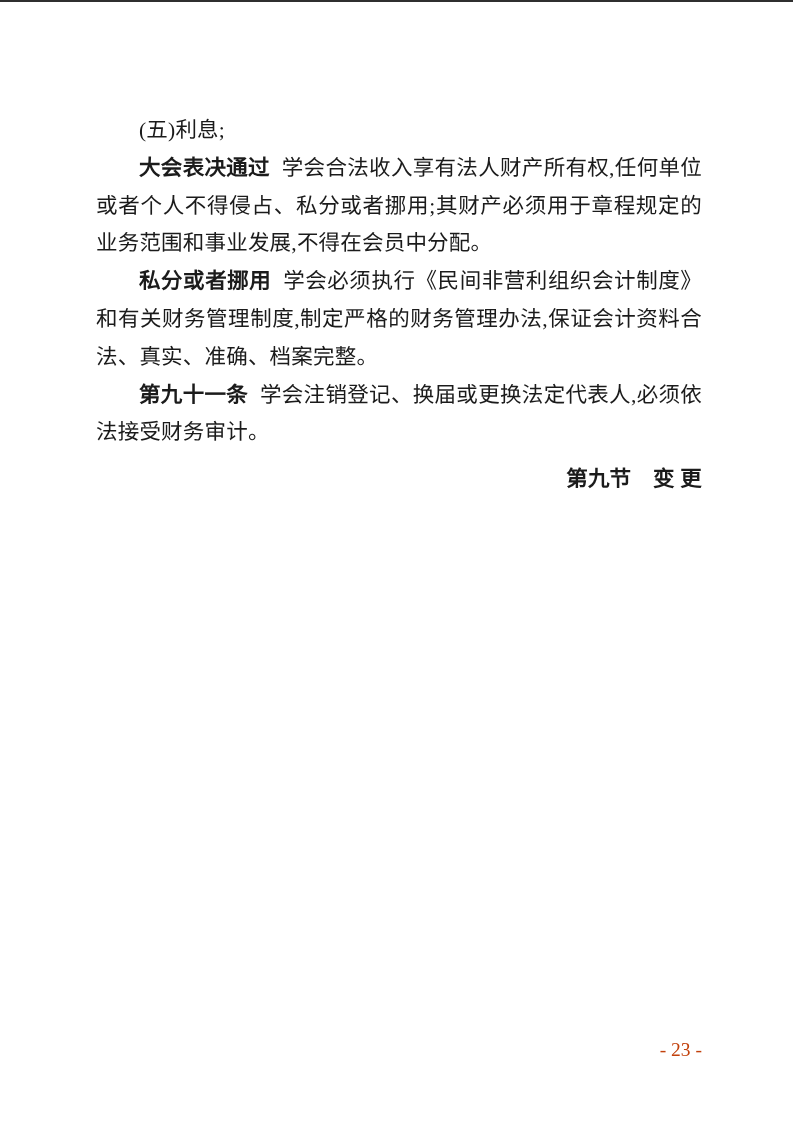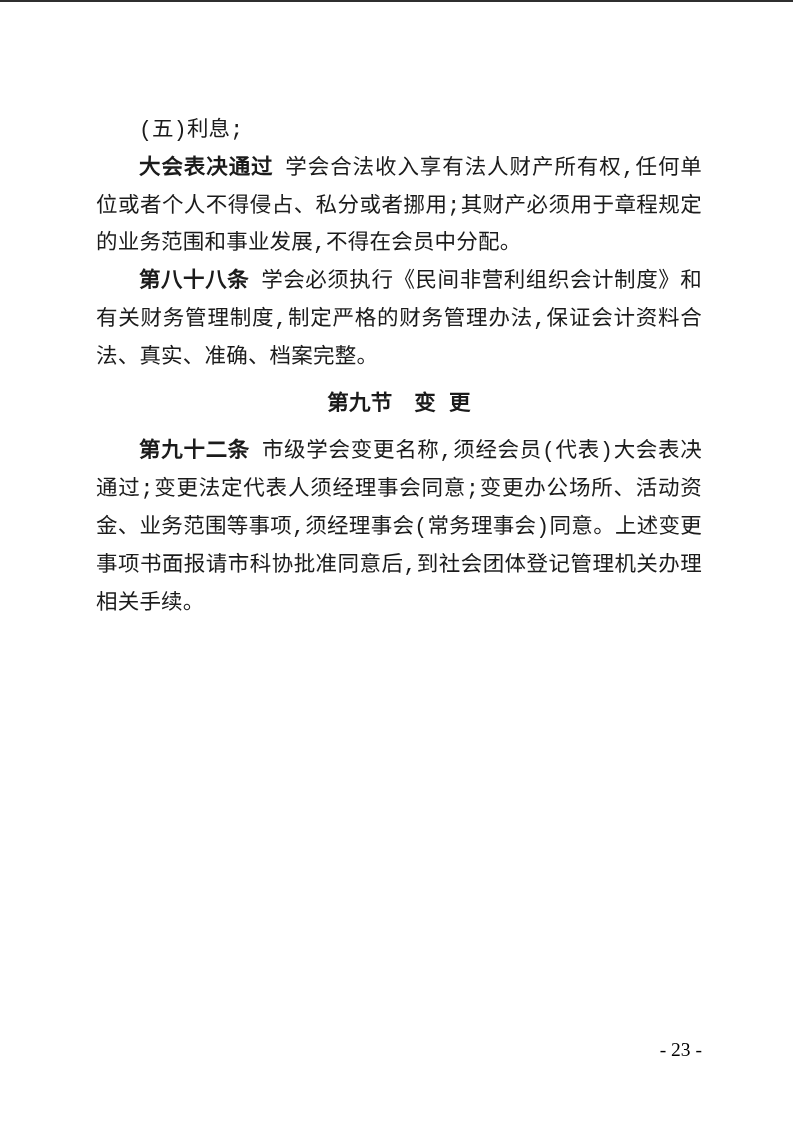--- a/index.html
+++ b/index.html
@@ -25,56 +25,55 @@
   }
   .doc-body {
     position: absolute;
     left: 96px;
     top: 112px;
     width: 606px;
     font-size: 21.5px;
     line-height: 37.8px;
     text-align: justify;
     letter-spacing: 0.2px;
-    font-family: Liberation Mono, monospace;
   }
   .para {
     margin: 0;
     padding: 0;
     text-indent: 2em;
   }
   .para .term {
     font-weight: bold;
     margin-right: 0.55em;
   }
   .para.section-heading {
     text-indent: 0;
-    text-align: center;
+    text-align: right;
     font-weight: bold;
     margin: 9px 0 10px 0;
   }
   .page-footer {
     position: absolute;
     top: 1038px;
     left: 96px;
     width: 606px;
     text-align: right;
     font-size: 19.5px;
     line-height: 24px;
-    color: #000000;
+    color: #c2410c;
   }
 </style>
 </head>
 <body>
 
 <div class="page-top-edge"></div>
 
 <main class="doc-body">
     <p class="para list-item">(五)利息;</p>
     <p class="para article"><span class="term">大会表决通过</span><span>学会合法收入享有法人财产所有权,任何单位或者个人不得侵占、私分或者挪用;其财产必须用于章程规定的业务范围和事业发展,不得在会员中分配。</span></p>
-    <p class="para article"><span class="term">第八十八条</span><span>学会必须执行《民间非营利组织会计制度》和有关财务管理制度,制定严格的财务管理办法,保证会计资料合法、真实、准确、档案完整。</span></p>
+    <p class="para article"><span class="term">私分或者挪用</span><span>学会必须执行《民间非营利组织会计制度》和有关财务管理制度,制定严格的财务管理办法,保证会计资料合法、真实、准确、档案完整。</span></p>
+    <p class="para article"><span class="term">第九十一条</span><span>学会注销登记、换届或更换法定代表人,必须依法接受财务审计。</span></p>
     <p class="para section-heading">第九节　变 更</p>
-    <p class="para article"><span class="term">第九十二条</span><span>市级学会变更名称,须经会员(代表)大会表决通过;变更法定代表人须经理事会同意;变更办公场所、活动资金、业务范围等事项,须经理事会(常务理事会)同意。上述变更事项书面报请市科协批准同意后,到社会团体登记管理机关办理相关手续。</span></p>
   </main>
 
 <div class="page-footer">
   <span>- 23 -</span>
 </div>
 
 </body></html>

